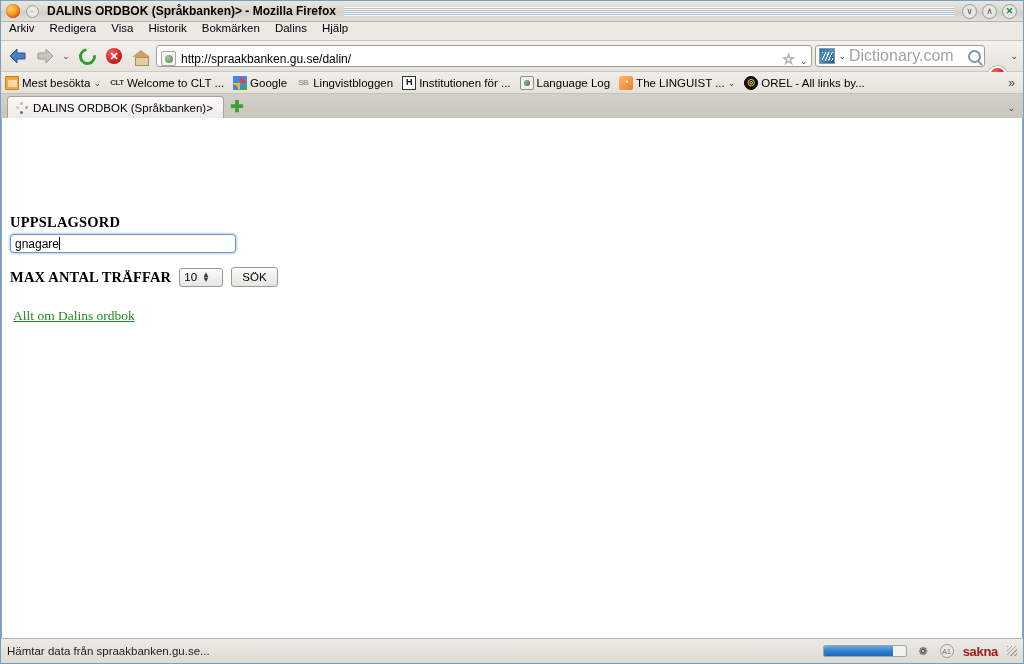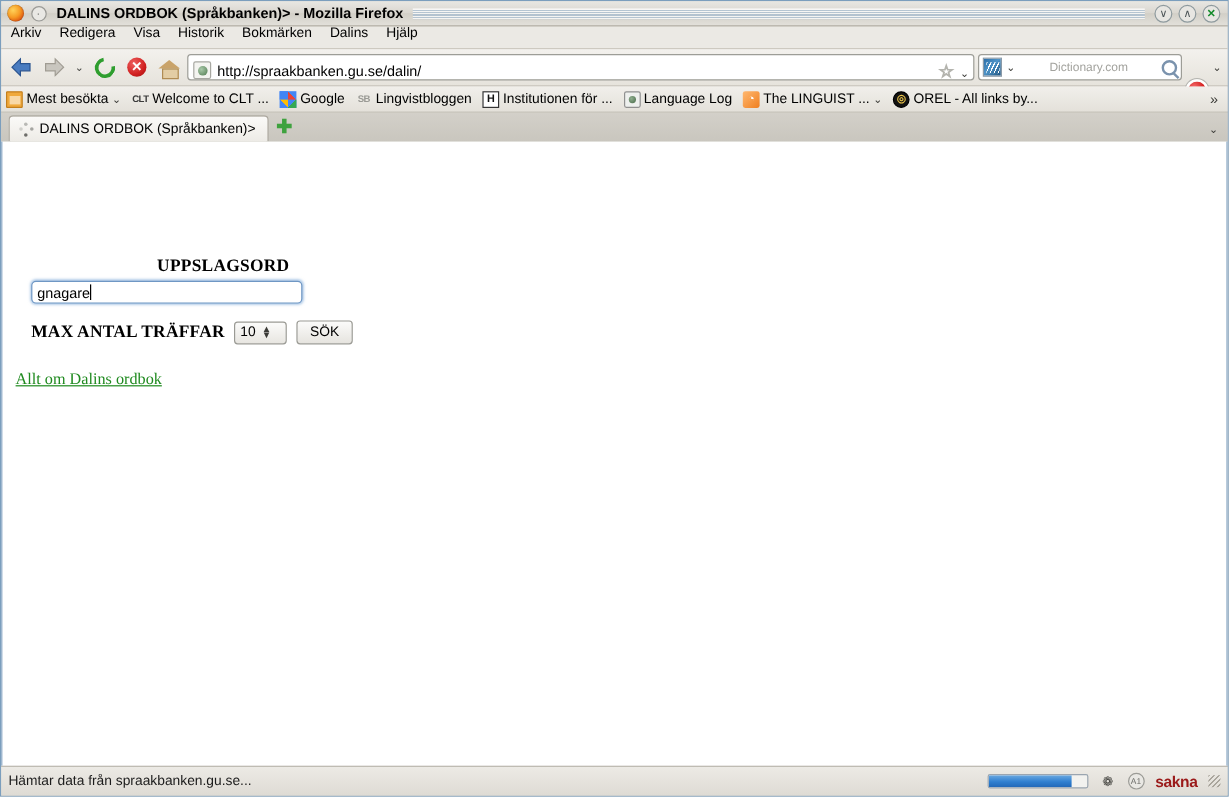--- a/index.html
+++ b/index.html
@@ -158,22 +158,22 @@
     background: linear-gradient(135deg,#2b6ea8 0%, #4f94c8 45%, #1d5480 100%);
     border: 1px solid #8a9aa8;
     position: relative; overflow: hidden;
   }
   .search-engine-icon:after {
     content: ""; position: absolute; left: 2px; top: 3px;
     width: 11px; height: 9px;
     background: repeating-linear-gradient(115deg, #ffffff 0 1px, transparent 1px 3px);
   }
   .search-ph {
-    flex: 1 1 auto; font-size: 10px; color: #a3a39e;
-    white-space: nowrap; overflow: hidden; text-align: center;
+    flex: 1 1 auto; font-size: 16px; color: #a3a39e;
+    white-space: nowrap; overflow: hidden;
   }
   .mag {
     width: 13px; height: 13px; border-radius: 50%;
     border: 2px solid #7b93ad; position: relative; flex: 0 0 auto;
   }
   .mag:after {
     content: ""; position: absolute; right: -4px; bottom: -3px;
     width: 6px; height: 2px; background: #7b93ad; transform: rotate(45deg);
   }
   .abp {
@@ -260,21 +260,21 @@
     position: relative;
     overflow: hidden;
     border-left: 1px solid #8ba9c6;
     border-right: 1px solid #8ba9c6;
   }
   .page {
     position: absolute; inset: 0;
     padding: 0;
   }
   .form-col {
-    position: absolute; left: 24px; top: 96px; width: 320px; text-align: center;
+    position: absolute; left: 8px; top: 96px; width: 320px;
   }
   .lbl {
     font-family: "Liberation Serif", serif;
     font-size: 14.5px; font-weight: bold; color: #000;
     letter-spacing: .2px;
   }
   .textinput {
     margin-top: 3px;
     width: 226px; height: 19px;
     border: 1px solid #6f97c4; border-radius: 4px;

